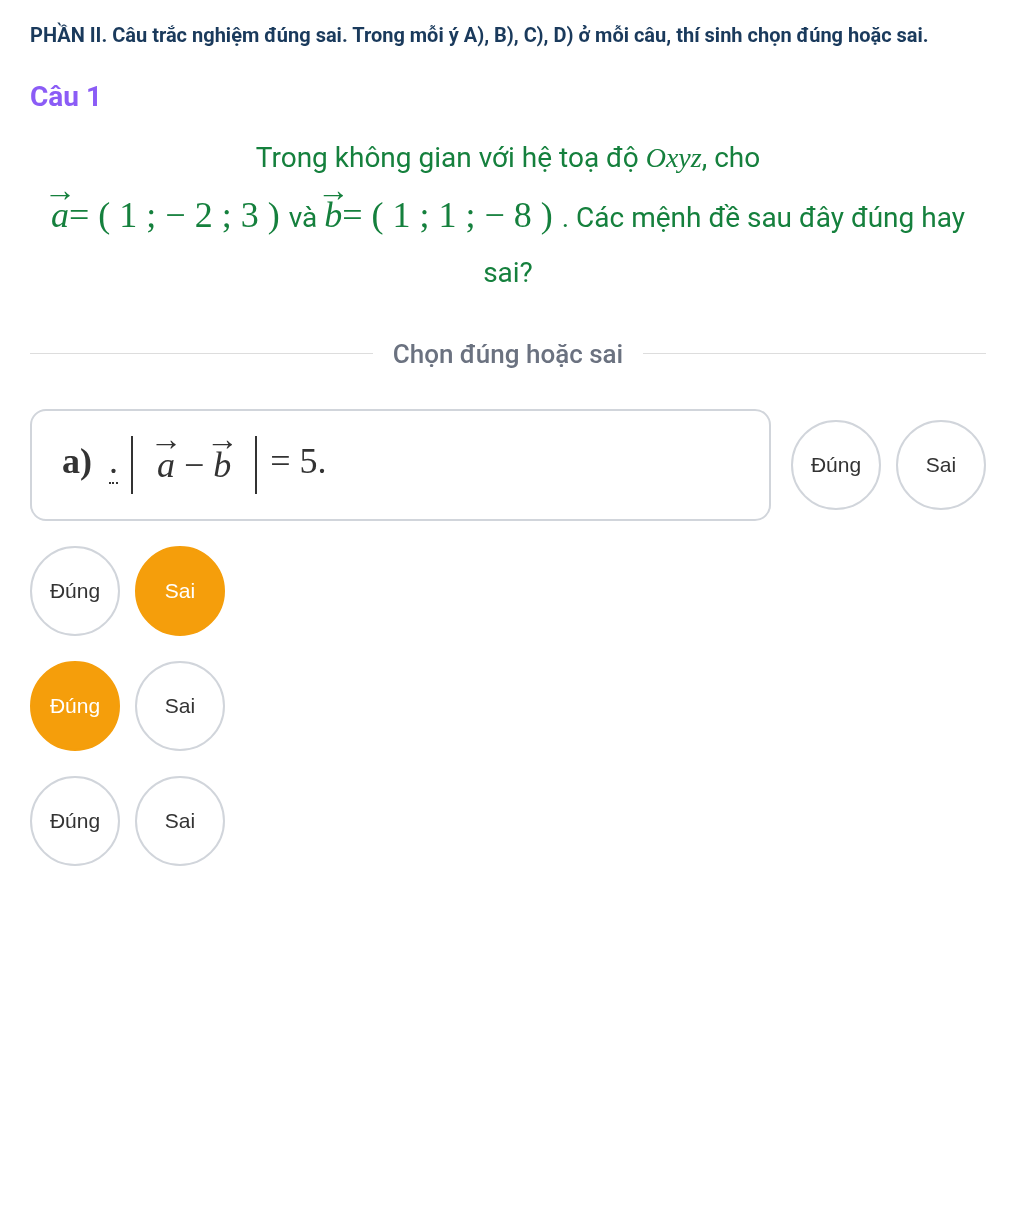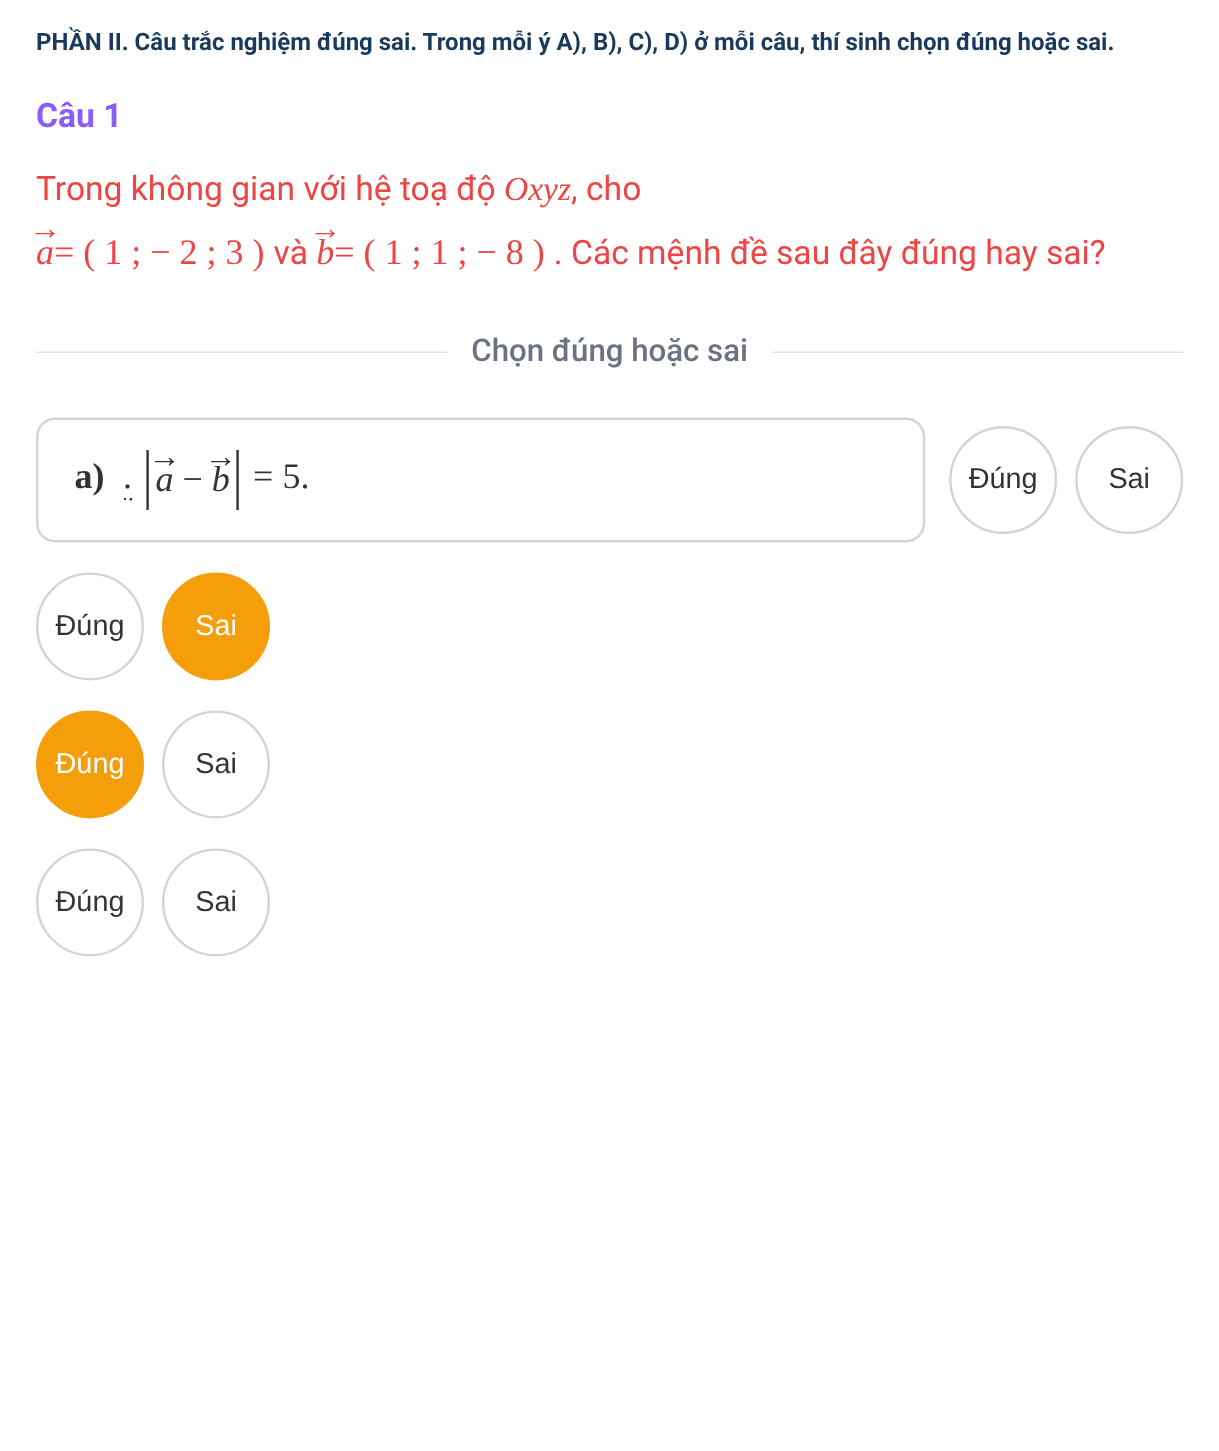--- a/index.html
+++ b/index.html
@@ -22,23 +22,24 @@
       margin-bottom: 30px;
     }
     .question-number {
       font-size: 28px;
       font-weight: 700;
       color: #8b5cf6;
       margin-bottom: 20px;
     }
     .question-text {
       font-size: 28px;
-      color: #ef4444;
+      color: #15803d;
       line-height: 1.8;
       margin-bottom: 40px;
+      text-align: center;
     }
     .math-italic {
       font-style: italic;
       font-family: 'Times New Roman', serif;
     }
     .vector-arrow {
       position: relative;
       display: inline-block;
     }
     .vector-arrow::before {
@@ -47,20 +48,21 @@
       top: -0.7em;
       left: 50%;
       transform: translateX(-50%);
       font-size: 0.9em;
       font-style: normal;
     }
     .divider-row {
       display: flex;
       align-items: center;
       margin: 30px 0 40px 0;
+      justify-content: flex-end;
     }
     .divider-line {
       flex: 1;
       height: 1px;
       background: #ddd;
     }
     .divider-text {
       padding: 0 20px;
       font-size: 26px;
       color: #6b7280;
@@ -93,42 +95,42 @@
     .btn-group {
       display: flex;
       gap: 15px;
     }
     .btn {
       width: 90px;
       height: 90px;
       border-radius: 50%;
       border: 2px solid #d1d5db;
       background: #fff;
-      font-size: 24px;
+      font-size: 21px;
       font-weight: 500;
       color: #333;
       cursor: pointer;
       display: flex;
       align-items: center;
       justify-content: center;
     }
     .btn.active {
       background: #f59e0b;
       border-color: #f59e0b;
       color: #fff;
     }
     .math-expr {
       font-family: 'Times New Roman', serif;
-      font-size: 30px;
+      font-size: 36px;
     }
     .abs-bar {
       display: inline-block;
       border-left: 2px solid #333;
       border-right: 2px solid #333;
-      padding: 8px 6px;
+      padding: 8px 24px;
       margin: 0 4px;
       vertical-align: middle;
     }
     .bracket {
       display: inline-block;
       border-left: 3px solid #333;
       border-right: 3px solid #333;
       position: relative;
       padding: 8px 6px;
       margin: 0 4px;

